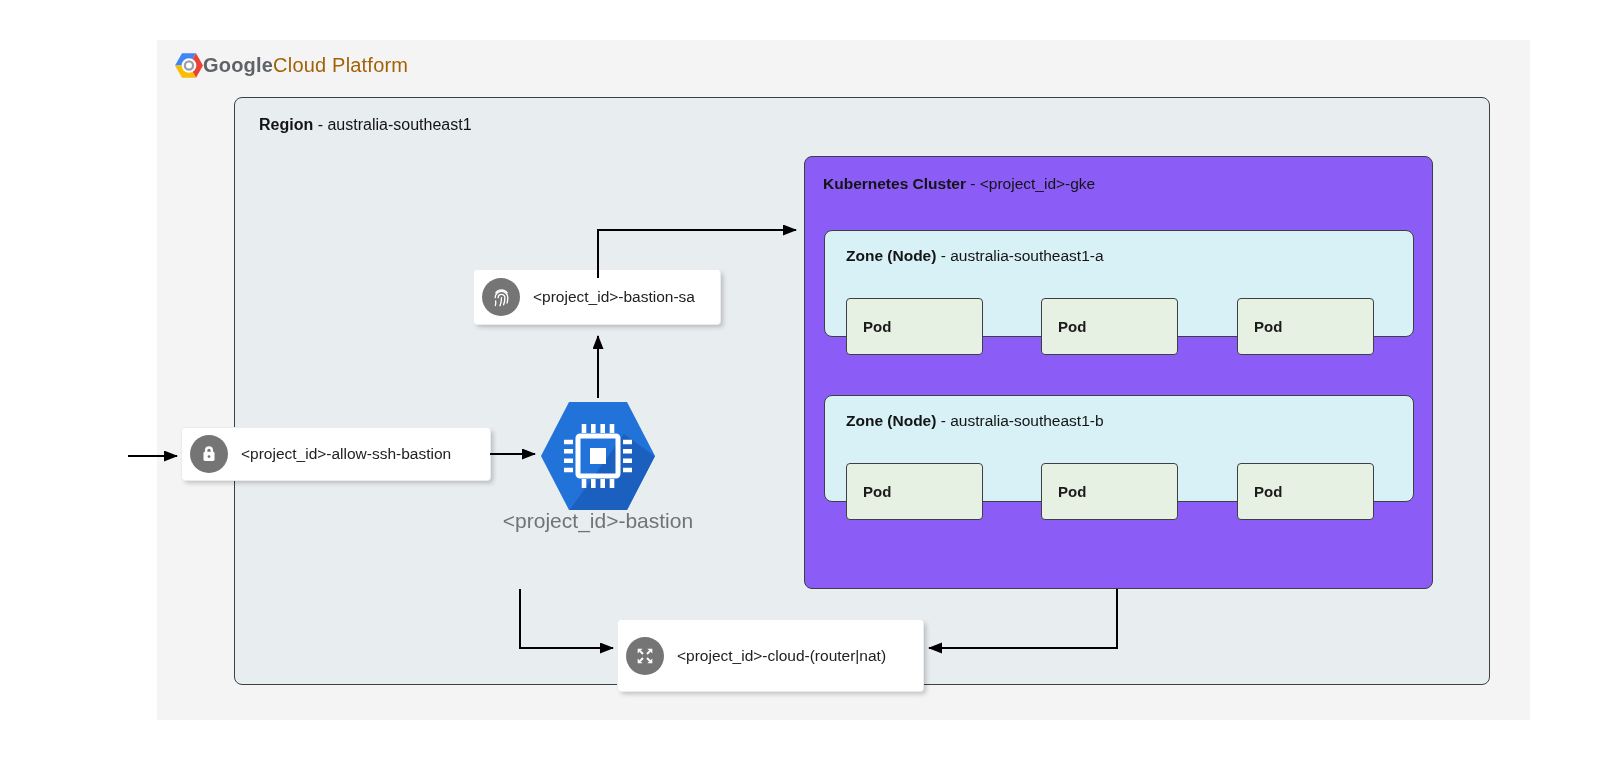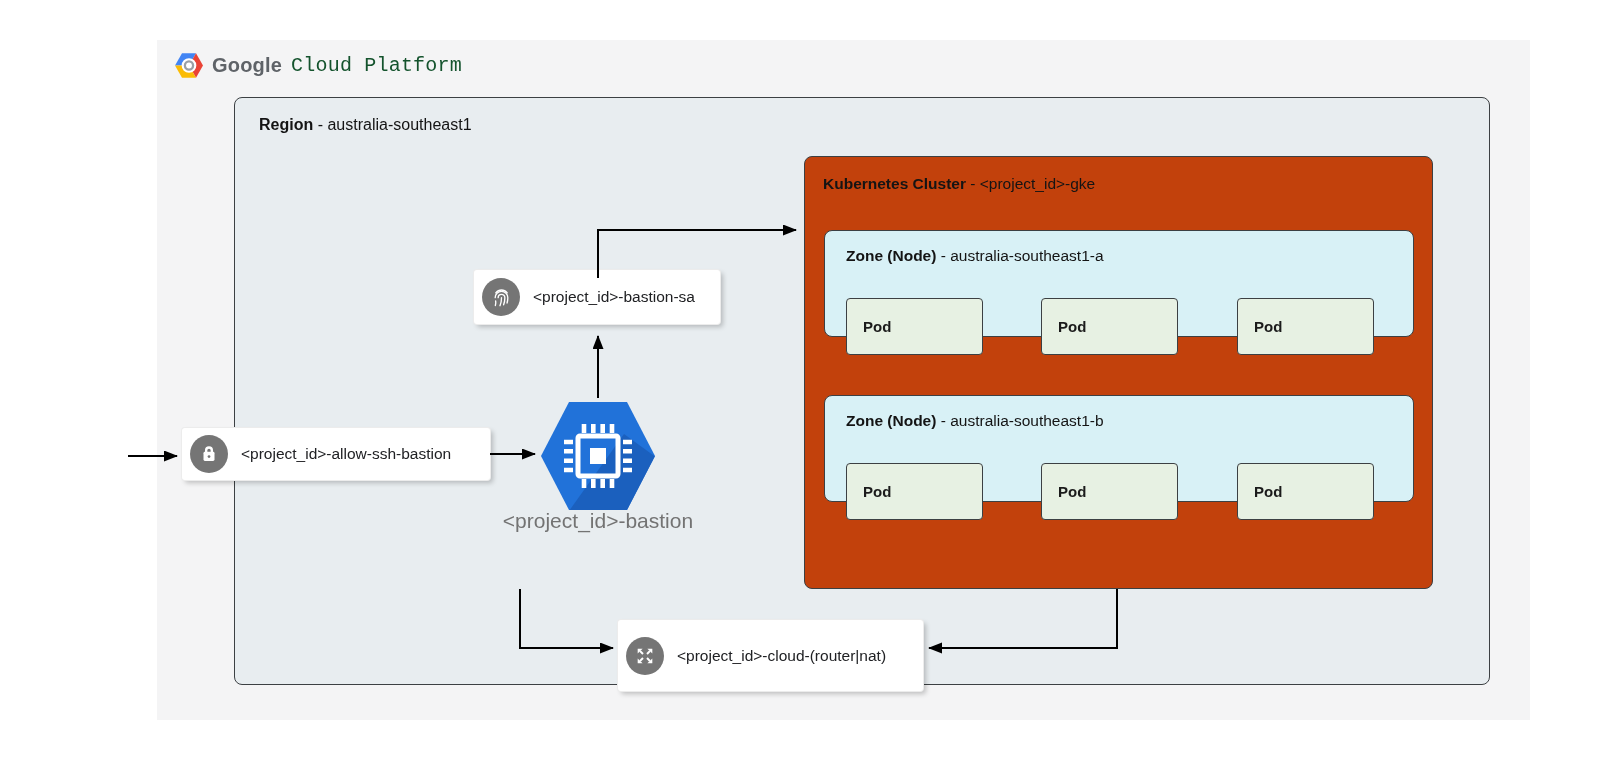--- a/index.html
+++ b/index.html
@@ -2,27 +2,27 @@
 <html><head>
 <meta charset="utf-8">
 <style>
   html,body{margin:0;padding:0;background:#fff;}
   .stage{
     position:relative;width:1600px;height:780px;background:#ffffff;
     font-family:"Liberation Sans",sans-serif;color:#1b1b1b;overflow:hidden;
   }
   
   .gcp-box{position:absolute;left:157px;top:40px;width:1373px;height:680px;background:#f4f4f5;}
-  .gcp-logo{position:absolute;left:18px;top:13px;display:flex;align-items:center;gap:9px;}
+  .gcp-logo{position:absolute;left:18px;top:13px;display:flex;align-items:center;gap:0;}
   .gcp-logo .g-bold{font-size:20px;font-weight:700;color:#5f6368;letter-spacing:.2px;}
-  .gcp-logo .g-light{font-size:20px;font-weight:400;color:#14532d;letter-spacing:.2px;font-family:Liberation Mono, monospace;}
+  .gcp-logo .g-light{font-size:20px;font-weight:400;color:#a16207;letter-spacing:.2px;}
   .panel{position:absolute;border:1.5px solid #3c4043;border-radius:8px;box-sizing:border-box;}
   .region{left:77px;top:57px;width:1256px;height:588px;background:#e8edf0;}
   .subnet{left:41px;top:58px;width:490px;height:433px;background:#ebe6f3;}
-  .cluster{left:569px;top:58px;width:629px;height:433px;background:#c2410c;}
+  .cluster{left:569px;top:58px;width:629px;height:433px;background:#8b5cf6;}
   .zone{left:19px;width:590px;height:107px;background:#d8f1f6;}
   .zone-a{top:73px;} .zone-b{top:238px;}
   .pod{position:absolute;top:67px;width:137px;height:57px;background:#e7f1e3;
        border:1.5px solid #3c4043;border-radius:4px;box-sizing:border-box;
        display:flex;align-items:center;padding-left:16px;font-size:15px;font-weight:700;}
   .pod-1{left:21px;} .pod-2{left:216px;} .pod-3{left:412px;}
   .panel-title{position:absolute;font-size:15.5px;white-space:nowrap;color:#141414;}
   .t-bold{font-weight:700;}
   .region > .panel-title{left:24px;top:18px;font-size:16px;}
   .subnet > .panel-title{left:16px;top:18px;}

